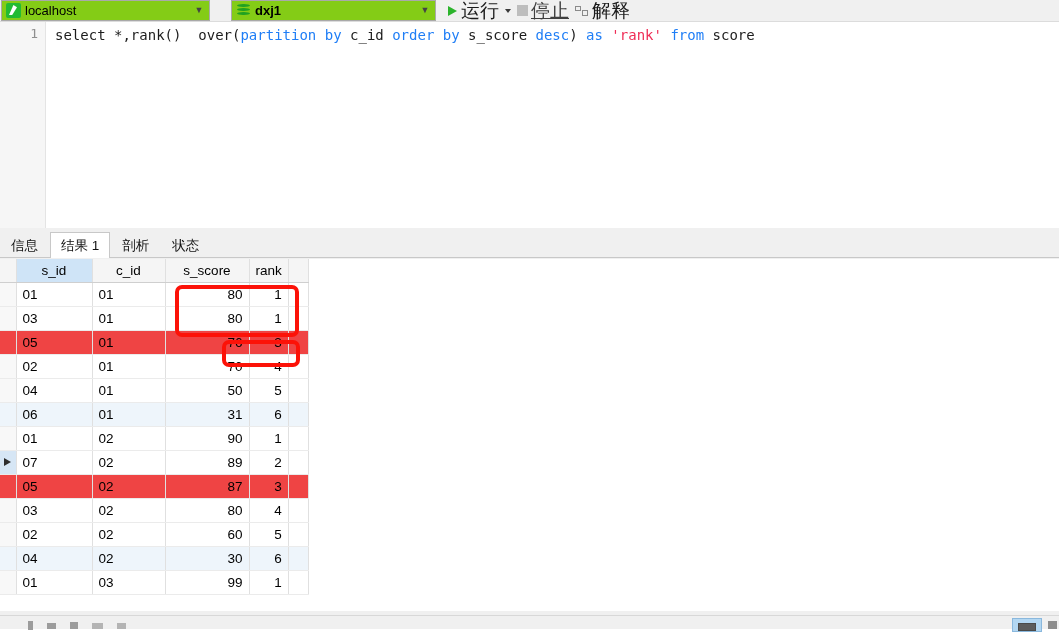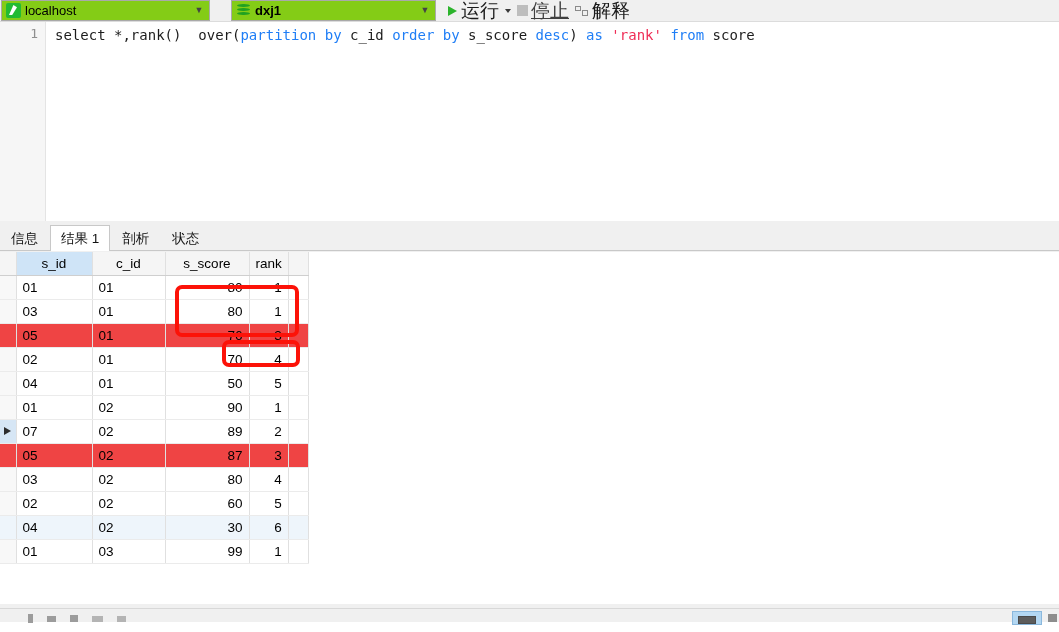--- a/index.html
+++ b/index.html
@@ -102,21 +102,21 @@
     position: absolute; left: 55px; top: 4px;
     font-family: "DejaVu Sans Mono", "Liberation Mono", monospace;
     font-size: 14px; line-height: 18px; white-space: pre; color: #1c1c1c;
     letter-spacing: 0px;
   }
   .kw  { color: #1f7ef6; }
   .str { color: #ef2d56; }
 
   
   .respane {
-    position: absolute; left: 0; top: 221px; width: 1059px; height: 401px;
+    position: absolute; left: 0; top: 228px; width: 1059px; height: 401px;
     background: #f0f0f0;
     padding-left: 12px;
   }
   .tabstrip {
     position: absolute; left: 0; top: 5px; height: 25px; width: 1059px;
     display: flex; align-items: flex-end;
     border-bottom: 1px solid #c8c8c8;
   }
   .tab {
     height: 23px; padding: 0 10px; display: flex; align-items: center;
@@ -327,20 +327,28 @@
               <td></td>
             </tr>
             <tr>
               <td class="marker"></td>
               <td class="txt">04</td>
               <td class="txt">01</td>
               <td class="num">50</td>
               <td class="num">5</td>
               <td></td>
             </tr>
+            <tr class="tint">
+              <td class="marker"></td>
+              <td class="txt">06</td>
+              <td class="txt">01</td>
+              <td class="num">31</td>
+              <td class="num">6</td>
+              <td></td>
+            </tr>
             <tr>
               <td class="marker"></td>
               <td class="txt">01</td>
               <td class="txt">02</td>
               <td class="num">90</td>
               <td class="num">1</td>
               <td></td>
             </tr>
             <tr class="current">
               <td class="marker">

